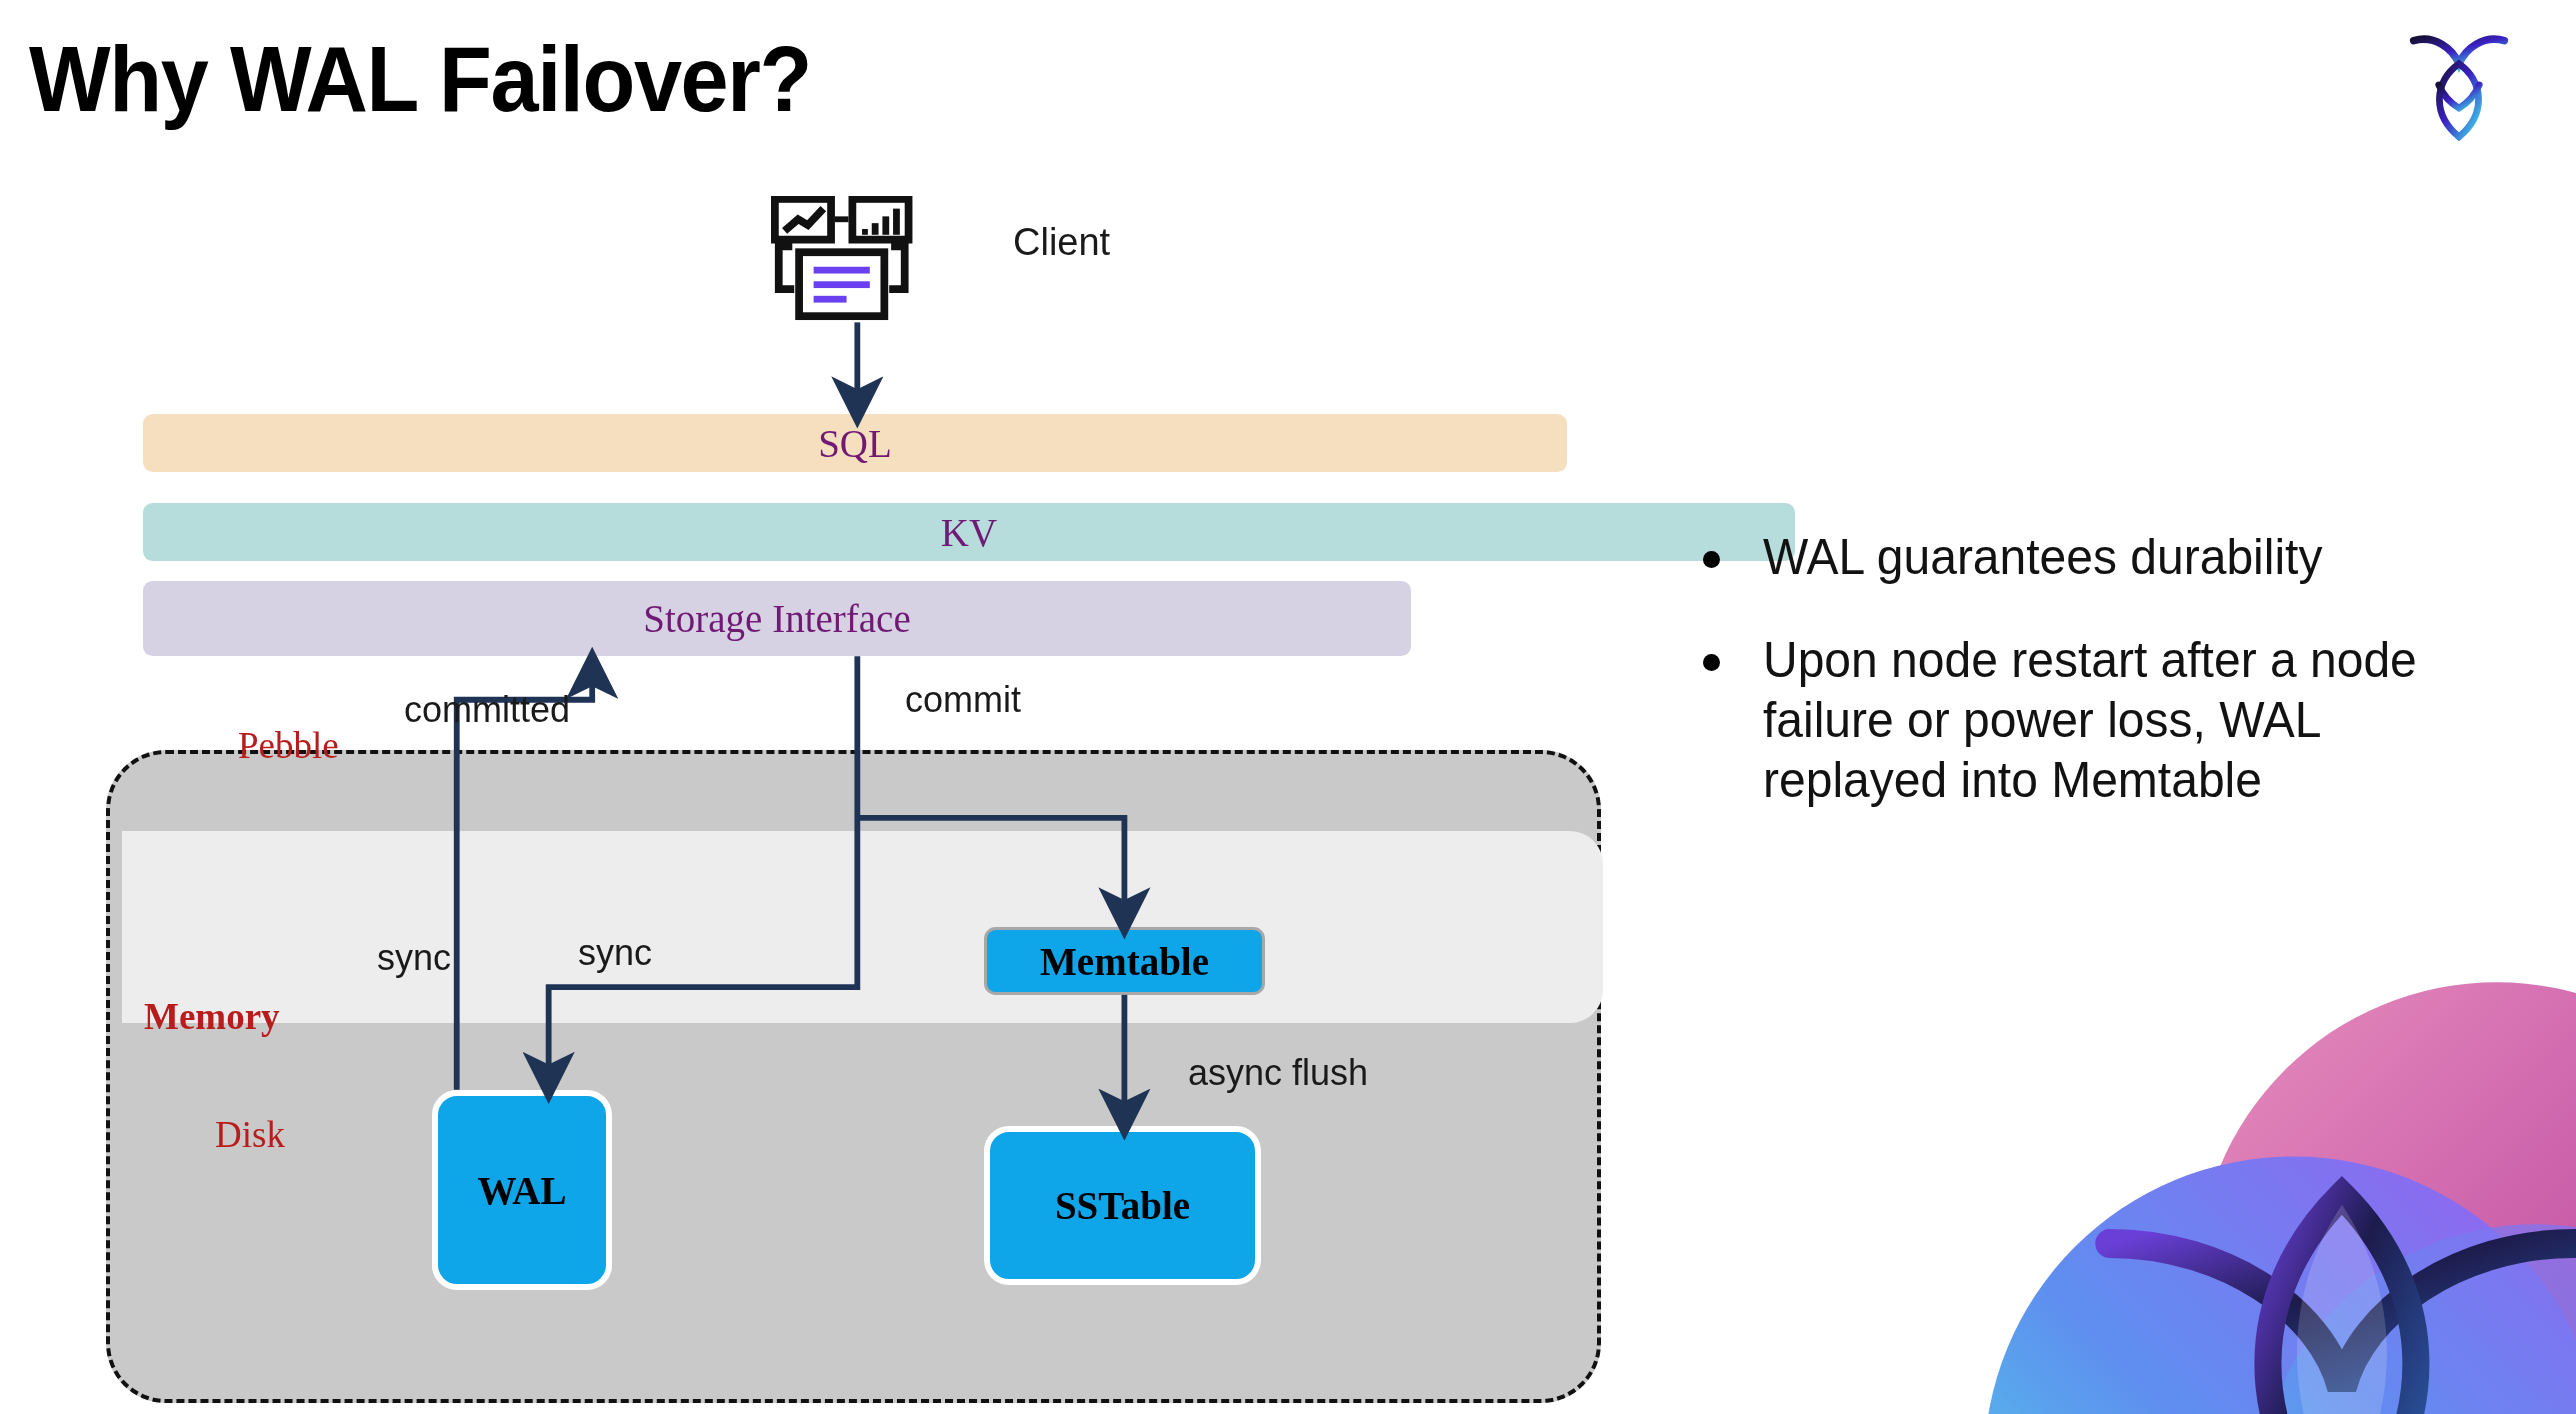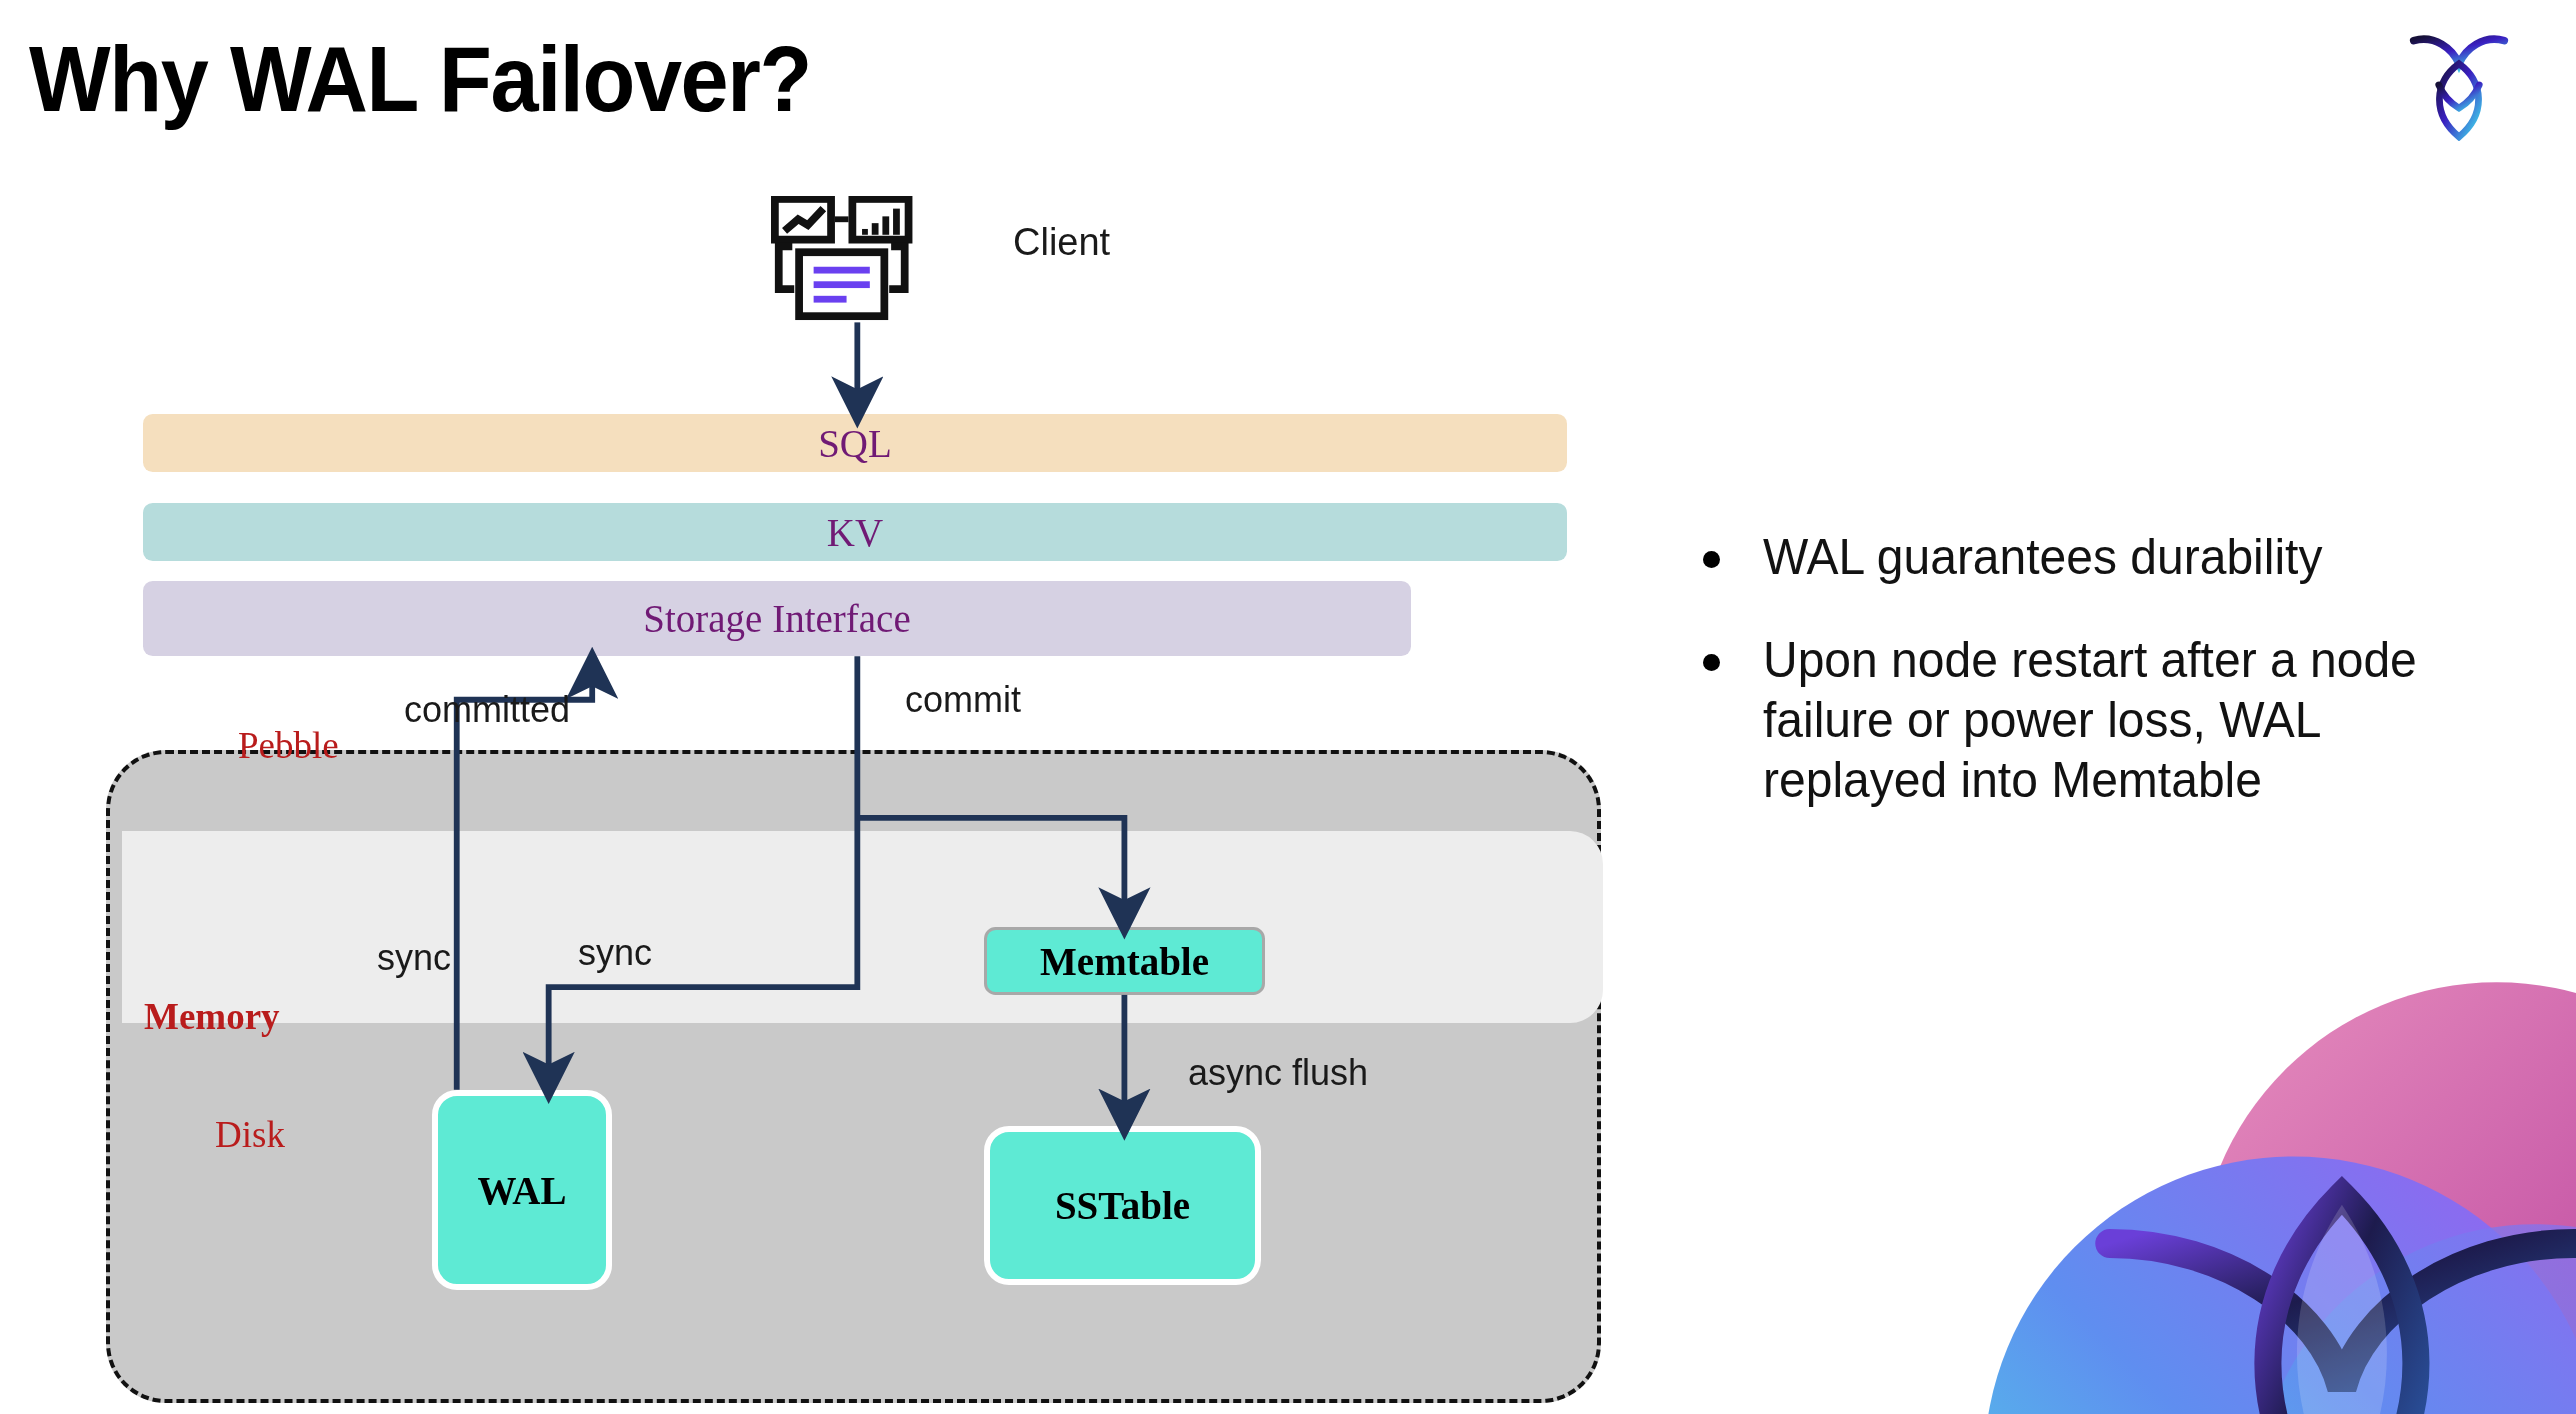--- a/index.html
+++ b/index.html
@@ -23,39 +23,39 @@
   #decor-art{position:absolute;left:1955px;top:924px;width:621px;height:491px;overflow:hidden;pointer-events:none;}
 
   
   #diagram{position:absolute;left:0;top:0;width:1645px;height:1415px;}
 
   
   .layer-bar{position:absolute;border-radius:9.7px;display:flex;
              align-items:center;justify-content:center;
              font-family:"Liberation Serif",serif;font-size:39px;color:#701a75;}
   #bar-sql{left:143px;top:414px;width:1424px;height:58px;background:#f5dfbe;}
-  #bar-kv{left:143px;top:503px;width:1424px;height:58px;background:#b6dcdc;}
+  #bar-kv{left:143px;top:503px;width:1652px;height:58px;background:#b6dcdc;}
   #bar-storage{left:143px;top:581px;width:1268px;height:75px;background:#d6d1e3;}
 
   
   #pebble-box{position:absolute;left:106px;top:750px;width:1495px;height:653px;
               background:#c9c9c9;border:4.8px dashed #111111;border-radius:60px;
               box-sizing:border-box;}
   #memory-region{position:absolute;left:11.6px;top:77px;width:1481px;height:192px;
                  background:#ededed;border-radius:0 33px 33px 0;}
 
   .region-label{position:absolute;font-family:"Liberation Serif",serif;
                 font-size:37px;color:#b91c1c;}
   #label-pebble{left:238px;top:724px;}
   #label-memory{left:144px;top:995px;font-weight:bold;}
   #label-disk{left:215px;top:1113px;}
 
   
   .node-box{position:absolute;display:flex;align-items:center;justify-content:center;
-            background:#5eead4;font-family:"Liberation Serif",serif;
+            background:#0ea5e9;font-family:"Liberation Serif",serif;
             font-weight:bold;font-size:39px;color:#000;box-sizing:border-box;}
   #node-memtable{left:984px;top:927px;width:281px;height:68px;
                  border:3.9px solid #a8a8a8;border-radius:11.6px;}
   #node-wal{left:432px;top:1090px;width:180px;height:200px;
             border:6.8px solid #ffffff;border-radius:25px;}
   #node-sstable{left:984px;top:1126px;width:277px;height:159px;
                 border:6.8px solid #ffffff;border-radius:25px;}
 
   
   .edge-label{position:absolute;font-family:"Liberation Sans",sans-serif;

